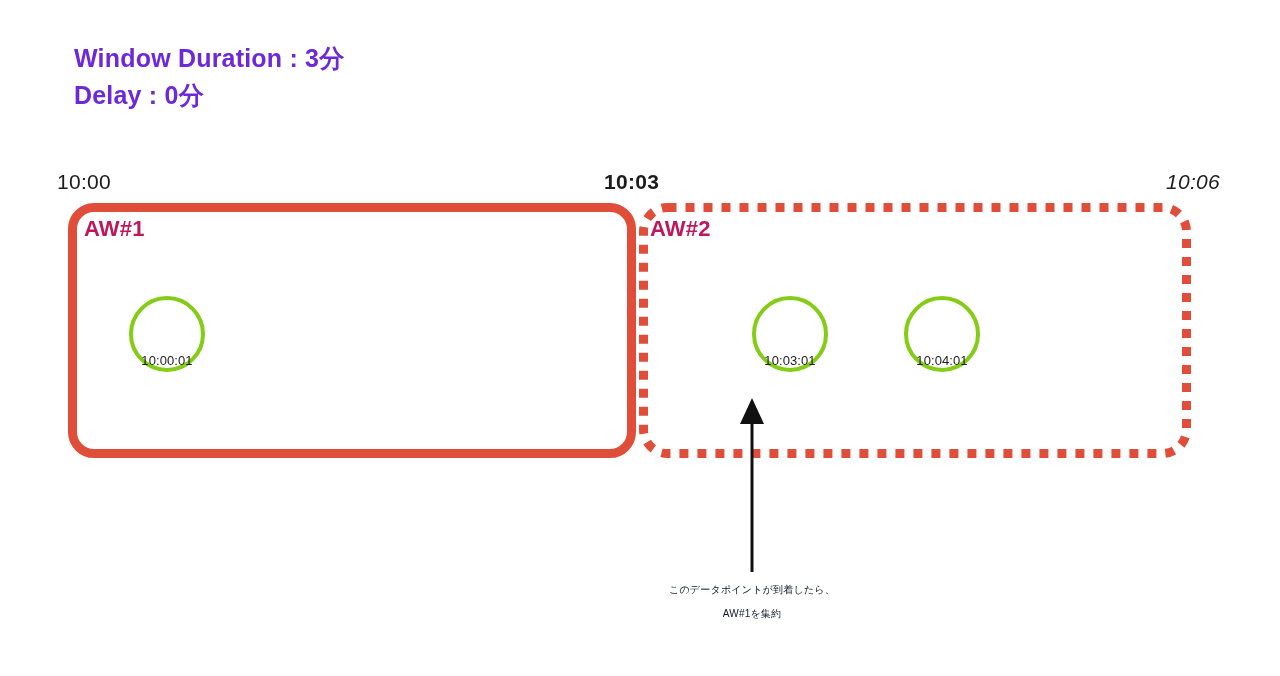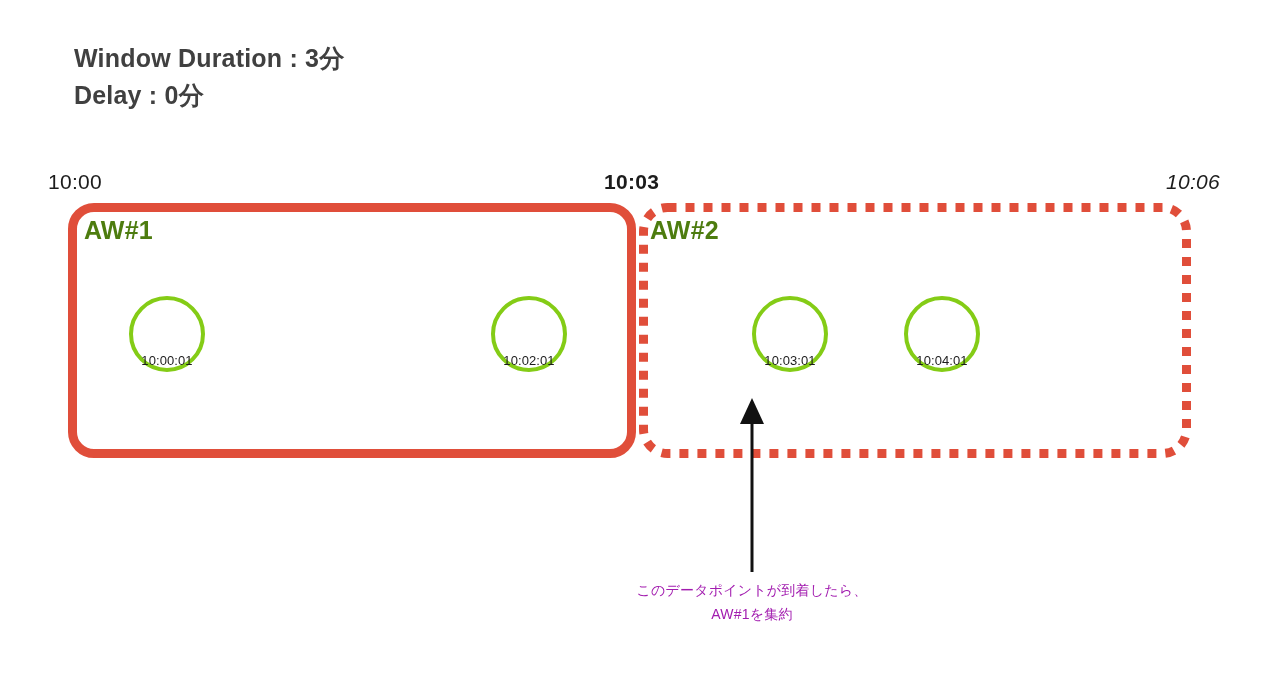--- a/index.html
+++ b/index.html
@@ -21,35 +21,35 @@
 
   
   .heading {
     position: absolute;
     left: 74px;
     top: 40px;
     font-weight: bold;
     font-size: 25px;
     line-height: 37px;
     letter-spacing: 0.2px;
-    color: #404040;
+    color: #6d28d9;
     white-space: nowrap;
   }
   .heading-line { display: block; }
 
   
   .tick-label {
     position: absolute;
     top: 170px;
     font-size: 21px;
     color: #1c1c1c;
     white-space: nowrap;
     letter-spacing: 0.3px;
   }
-  .tick-start  { left: 48px; }
+  .tick-start  { left: 57px; }
   .tick-middle { left: 604px; font-weight: bold; }
   .tick-end    { left: 1166px; font-style: italic; }
 
   
   .window-box {
     position: absolute;
     top: 203px;
     height: 255px;
     box-sizing: border-box;
     border-radius: 26px;
@@ -68,23 +68,23 @@
     left: 0;
     top: 0;
     width: 100%;
     height: 100%;
     overflow: visible;
   }
 
   .window-label {
     position: absolute;
     top: 216px;
-    font-size: 25px;
+    font-size: 22px;
     font-weight: bold;
-    color: #4d7c0f;
+    color: #be185d;
     letter-spacing: 0.2px;
     white-space: nowrap;
   }
   .label-aw1 { left: 84px; }
   .label-aw2 { left: 650px; }
 
   
   .datapoint {
     position: absolute;
     width: 76px;
@@ -119,23 +119,23 @@
     height: 176px;
   }
 
   
   .annotation-caption {
     position: absolute;
     left: 572px;
     top: 578px;
     width: 360px;
     text-align: center;
-    font-size: 14px;
+    font-size: 10px;
     line-height: 24px;
-    color: #a21caf;
+    color: #0f172a;
     letter-spacing: 0.2px;
   }
   .annotation-caption span { display: block; }
 </style>
 </head>
 <body>
 
 <div id="canvas">
 
   <div class="heading">
@@ -154,23 +154,20 @@
       <rect x="4.5" y="4.5" width="543" height="246" rx="24" ry="24" fill="none" stroke="#e04e3a" stroke-width="9" stroke-dasharray="9 9" stroke-linecap="butt"></rect>
     </svg>
   </div>
 
   <div class="window-label label-aw1">AW#1</div>
   <div class="window-label label-aw2">AW#2</div>
 
   <div class="datapoint dp-0">
     <span>10:00:01</span>
   </div>
-  <div class="datapoint dp-2">
-    <span>10:02:01</span>
-  </div>
   <div class="datapoint dp-3">
     <span>10:03:01</span>
   </div>
   <div class="datapoint dp-4">
     <span>10:04:01</span>
   </div>
 
   <svg class="annotation-arrow" viewBox="0 0 44 176">
     <line x1="22" y1="176" x2="22" y2="22" stroke="#111111" stroke-width="3"></line>
     <polygon points="22,2 34,28 10,28" fill="#111111"></polygon>

